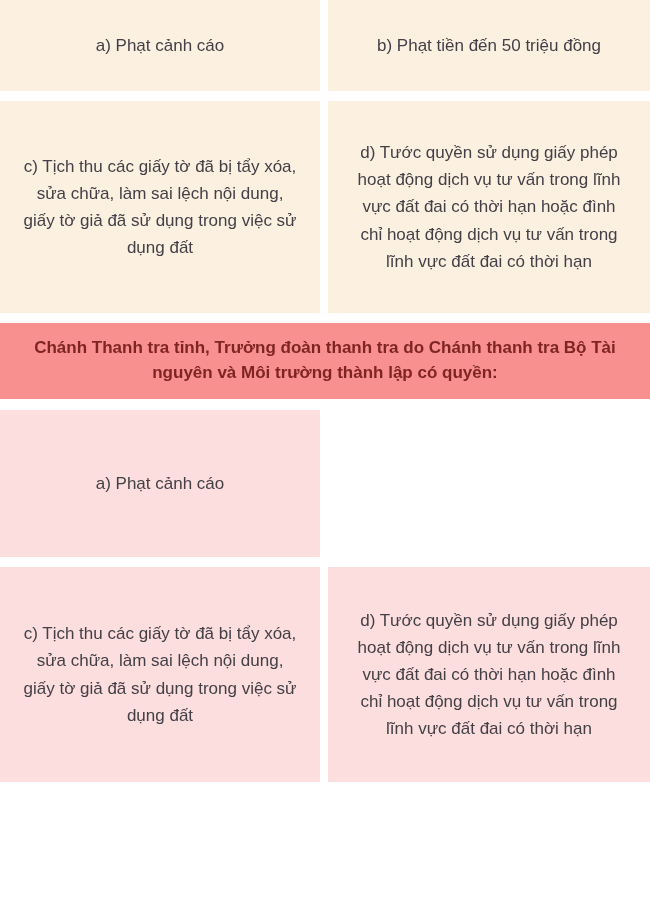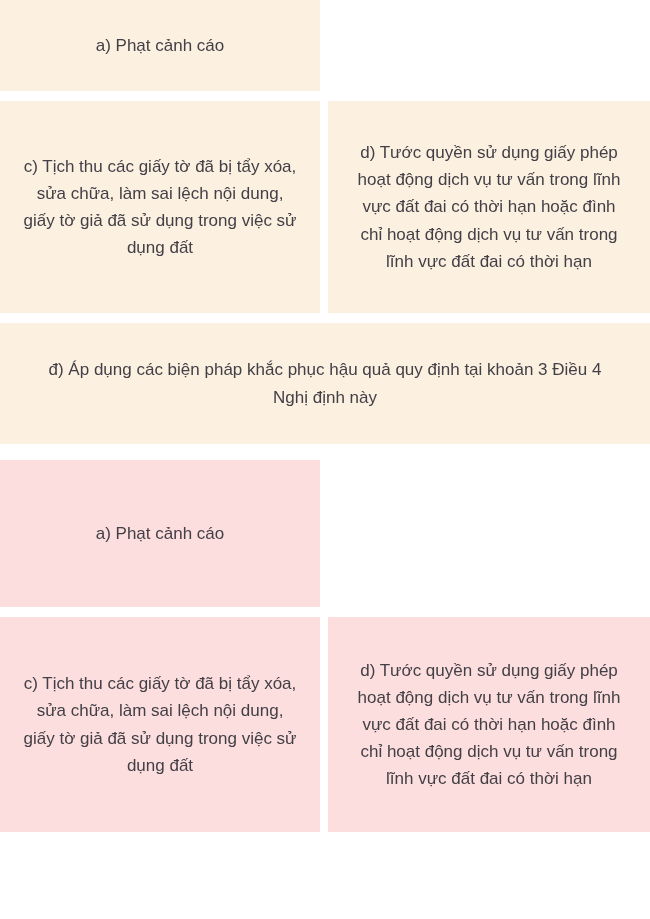--- a/index.html
+++ b/index.html
@@ -51,37 +51,38 @@
 </style>
 </head>
 <body>
 
 <div id="canvas">
 
   <div class="row row-top-ab">
     <div class="cell cream col-left">
       <span>a) Phạt cảnh cáo</span>
     </div>
+    <div class="cell cream col-right">
+      <span>b) Phạt tiền đến 50 triệu đồng</span>
+    </div>
   </div>
 
   <div class="row row-top-cd">
     <div class="cell cream col-left">
       <span>c) Tịch thu các giấy tờ đã bị tẩy xóa, sửa chữa, làm sai lệch nội dung, giấy tờ giả đã sử dụng trong việc sử dụng đất</span>
     </div>
     <div class="cell cream col-right">
       <span>d) Tước quyền sử dụng giấy phép hoạt động dịch vụ tư vấn trong lĩnh vực đất đai có thời hạn hoặc đình chỉ hoạt động dịch vụ tư vấn trong lĩnh vực đất đai có thời hạn</span>
     </div>
   </div>
 
-  <div class="row row-top-dd">
-    <div class="cell cream">
-      <span class="inner">đ) Áp dụng các biện pháp khắc phục hậu quả quy định tại khoản 3 Điều 4 Nghị định này</span>
-    </div>
+
+  <div class="header-band">
+    <div class="inner">Chánh Thanh tra tỉnh, Trưởng đoàn thanh tra do Chánh thanh tra Bộ Tài nguyên và Môi trường thành lập có quyền:</div>
   </div>
-
 
   <div class="row row-bot-ab">
     <div class="cell pink col-left">
       <span>a) Phạt cảnh cáo</span>
     </div>
   </div>
 
   <div class="row row-bot-cd">
     <div class="cell pink col-left">
       <span>c) Tịch thu các giấy tờ đã bị tẩy xóa, sửa chữa, làm sai lệch nội dung, giấy tờ giả đã sử dụng trong việc sử dụng đất</span>

